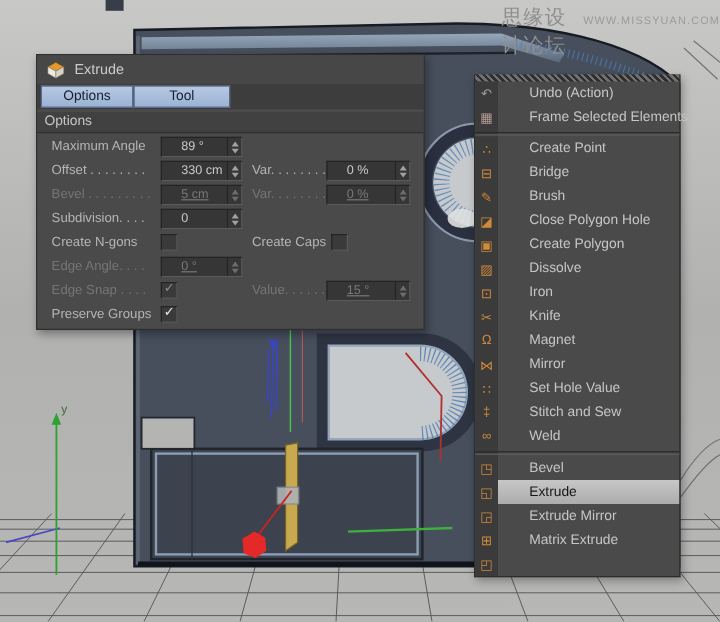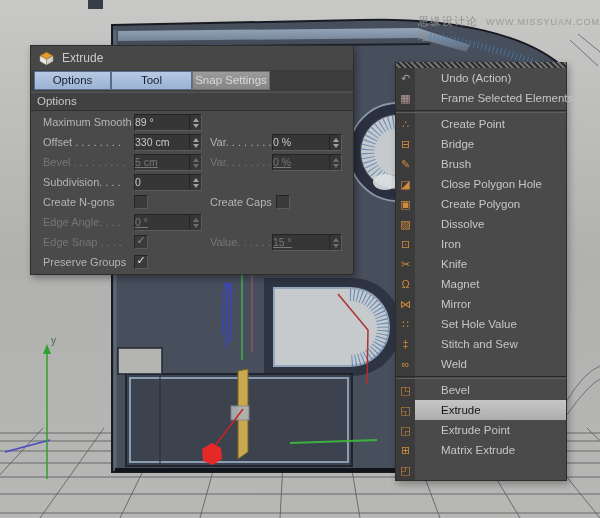--- a/index.html
+++ b/index.html
@@ -5,21 +5,21 @@
   html,body{margin:0;padding:0;}
   body{
     width:600px;height:518px;position:relative;overflow:hidden;
     font-family:"Liberation Sans","DejaVu Sans",sans-serif;
     background:#b2b2b0;
   }
   
   #viewport{position:absolute;left:0;top:0;z-index:0;}
   
   .watermark{position:absolute;left:418px;top:3px;z-index:5;display:flex;align-items:baseline;gap:8px;}
-  .wm-cn{font-size:11px;color:#8e8e8e;letter-spacing:1px;margin-top:11px;}
+  .wm-cn{font-size:17px;color:#8e8e8e;letter-spacing:1px;}
   .wm-url{font-size:9px;color:#9b9b9b;letter-spacing:1px;}
   
   .dialog{
     position:absolute;left:30px;top:45px;width:322px;height:228px;z-index:10;
     background:#4a4a4a;border:1px solid #2e2e2e;
     box-shadow:2px 3px 7px rgba(0,0,0,.35);
     color:#c6c6c6;
   }
   .d-title{height:24px;display:flex;align-items:center;padding-left:8px;background:#474747;}
   .d-title-text{margin-left:8px;font-size:12px;color:#cbcbcb;}
@@ -34,21 +34,21 @@
     border-bottom:1px solid #2f2f2f;padding-left:6px;font-size:11.5px;color:#c6c6c6;margin-top:1px;}
   .d-rows{position:absolute;left:0;right:0;top:66px;bottom:0;}
   .drow{position:absolute;left:0;right:0;height:20px;}
   .r1{top:0;} .r2{top:20px;} .r3{top:40px;} .r4{top:60px;}
   .r5{top:80px;} .r6{top:100px;} .r7{top:120px;} .r8{top:140px;}
   .dlabel{position:absolute;left:12px;top:4px;font-size:11px;color:#b5b5b5;white-space:nowrap;}
   .clabel2{left:179px;}
   .dbox{position:absolute;left:103px;top:2px;width:66px;height:15px;background:#363636;
     border:1px solid;border-color:#242424 #5c5c5c #5c5c5c #242424;display:flex;}
   .cbox2{left:241px;width:68px;}
-  .dval{flex:1;font-size:10.5px;color:#c9c9c9;line-height:15px;padding-left:0;white-space:nowrap;overflow:hidden;}
+  .dval{flex:1;font-size:10.5px;color:#c9c9c9;line-height:15px;padding-left:16px;white-space:nowrap;overflow:hidden;}
   .dstep{width:11px;border-left:1px solid #242424;display:flex;flex-direction:column;align-items:center;justify-content:center;gap:2px;}
   .arr-up{width:0;height:0;border-left:3px solid transparent;border-right:3px solid transparent;border-bottom:4px solid #a2a2a2;}
   .arr-dn{width:0;height:0;border-left:3px solid transparent;border-right:3px solid transparent;border-top:4px solid #a2a2a2;}
   .dis .dlabel{color:#757575;}
   .dis .dval{color:#787878;text-decoration:underline;}
   .dis .arr-up{border-bottom-color:#6d6d6d;}
   .dis .arr-dn{border-top-color:#6d6d6d;}
   .dcheck{position:absolute;left:103px;top:3px;width:12px;height:12px;background:#3a3a3a;
     border:1px solid;border-color:#242424 #5a5a5a #5a5a5a #242424;text-align:center;}
   .check2{left:245px;}
@@ -188,29 +188,28 @@
       <polygon points="8,1 15,5 8,9 1,5" fill="#e5982f" stroke="#7a5214" stroke-width="0.6"></polygon>
       <polygon points="1,5 8,9 8,15 1,11" fill="#efeadf" stroke="#8a857a" stroke-width="0.5"></polygon>
       <polygon points="15,5 8,9 8,15 15,11" fill="#d8d2c4" stroke="#8a857a" stroke-width="0.5"></polygon>
     </svg>
     <span class="d-title-text">Extrude</span>
   </div>
 
   <div class="d-tabs">
     <div class="tab blue tab-options">Options</div>
     <div class="tab blue tab-tool">Tool</div>
-    <div class="tab gray tab-snap">Snap Settings</div>
   </div>
 
   <div class="d-section">Options</div>
 
   <div class="d-rows">
 
     <div class="drow r1">
-      <span class="dlabel">Maximum Smooth</span>
+      <span class="dlabel">Maximum Angle</span>
       <div class="dbox">
         <span class="dval">89 °</span>
         <span class="dstep">
             <i class="arr-up"></i>
             <i class="arr-dn"></i>
           </span>
       </div>
     </div>
 
     <div class="drow r2">
@@ -377,21 +376,21 @@
   <div class="mi">
     <span class="mic">◳</span>
     <span class="mil">Bevel</span>
   </div>
   <div class="mi hl">
     <span class="mic">◱</span>
     <span class="mil">Extrude</span>
   </div>
   <div class="mi">
     <span class="mic">◲</span>
-    <span class="mil">Extrude Point</span>
+    <span class="mil">Extrude Mirror</span>
   </div>
   <div class="mi">
     <span class="mic">⊞</span>
     <span class="mil">Matrix Extrude</span>
   </div>
   <div class="mi">
     <span class="mic">◰</span>
   </div>
 </div>
 

